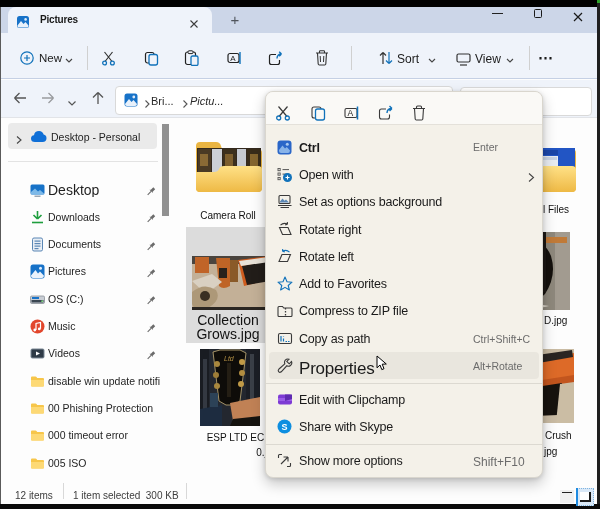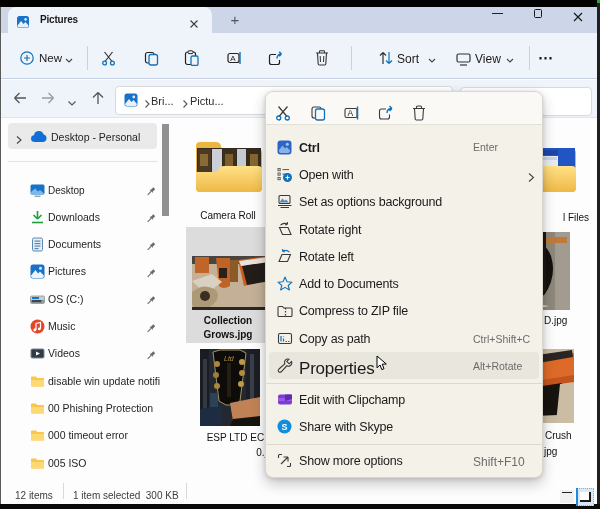--- a/index.html
+++ b/index.html
@@ -144,21 +144,21 @@
       <circle cx="9.8" cy="4" r="1.4" fill="#dcebfa"></circle>
     </svg>
 </div>
 <div class="abs" style="left:143px;top:95px;width:8px;height:10px;"><svg width="8" height="10" viewBox="0 0 8 10">
       <path d="M2.5 1.5 L6 5 L2.5 8.5" fill="none" stroke="#555" stroke-width="1.1"></path>
     </svg></div>
 <div class="abs" style="left:151px;top:95px;font-size:11px;color:#2a2a2a;">Bri...</div>
 <div class="abs" style="left:181px;top:95px;width:8px;height:10px;"><svg width="8" height="10" viewBox="0 0 8 10">
       <path d="M2.5 1.5 L6 5 L2.5 8.5" fill="none" stroke="#555" stroke-width="1.1"></path>
     </svg></div>
-<div class="abs" style="left:190px;top:95px;font-size:11px;color:#2a2a2a;">Pictu...</div>
+<div class="abs" style="left:190px;top:95px;font-size:11px;color:#2a2a2a;font-style:italic;">Pictu...</div>
 
 <div class="abs" style="left:460px;top:87px;width:132px;height:29px;background:#fff;border:1px solid #d9d9d9;border-radius:4px;"></div>
 
 <div class="abs" style="left:8px;top:123px;width:149px;height:26px;background:#eaeaea;border-radius:4px;"></div>
 <div class="abs" style="left:14px;top:131px;width:9px;height:10px;"><svg width="9" height="10" viewBox="0 0 9 10">
       <path d="M3 1.5 L7 5 L3 8.5" fill="none" stroke="#444" stroke-width="1.1"></path>
     </svg></div>
 <div class="abs" style="left:30px;top:129px;width:17px;height:13px;">
 <svg width="17" height="13" viewBox="0 0 17 13">
       <path d="M5 12 Q1 12 1 8.5 Q1 5.5 4 5.2 Q4.7 1 9 1 Q12.7 1 13.6 4.6 Q16.5 5 16.5 8.3 Q16.5 12 12.5 12 Z" fill="#0f6fd7"></path>
@@ -166,21 +166,21 @@
 </div>
 <div class="abs" style="left:51px;top:130.5px;font-size:10.5px;line-height:13px;color:#1f1f1f;">Desktop - Personal</div>
 <div class="abs" style="left:8px;top:161px;width:150px;height:1px;background:#e3e3e3;"></div>
 
 <div id="siderows">
     <div class="abs" style="left:30px;top:182.5px;width:15px;height:15px;"><svg width="15" height="15" viewBox="0 0 15 15">
         <rect x="0.5" y="1.5" width="14" height="10" rx="1.5" fill="#1772c8"></rect>
         <path d="M1 9 L5 5.5 L8 8.5 L10 7 L14 10.5 V10.5 Q14 11.5 13 11.5 H2 Q1 11.5 1 10.5 Z" fill="#7db9e8"></path>
         <rect x="4.5" y="12.5" width="6" height="1.5" fill="#9aa7b5"></rect>
       </svg></div>
-    <div class="abs" style="left:48px;top:183.5px;font-size:10px;color:#1f1f1f;white-space:nowrap;overflow:hidden;width:112px;line-height:13px;">Desktop</div>
+    <div class="abs" style="left:48px;top:183.5px;font-size:14px;color:#1f1f1f;white-space:nowrap;overflow:hidden;width:112px;line-height:13px;">Desktop</div>
     <div class="abs" style="left:145px;top:184.0px;width:12px;height:12px;"><svg width="12" height="12" viewBox="0 0 12 12">
         <g transform="rotate(45 6 5.5)">
           <path d="M4.7 0.9 H7.3 V4.4 L8.3 5.4 H3.7 L4.7 4.4 Z" fill="#6b6b6b"></path>
           <path d="M6 5.4 V10.2" stroke="#6b6b6b" stroke-width="1.1"></path>
         </g>
       </svg></div>
     <div class="abs" style="left:30px;top:209.8px;width:15px;height:15px;"><svg width="15" height="15" viewBox="0 0 15 15">
         <path d="M7.5 1 V9 M7.5 9 L3.5 5 M7.5 9 L11.5 5" fill="none" stroke="#1e9e3e" stroke-width="1.6"></path>
         <path d="M2 12.5 H13" stroke="#1e9e3e" stroke-width="1.6"></path>
       </svg></div>
@@ -305,41 +305,41 @@
 <div class="abs" style="left:508px;top:140px;width:70px;height:56px;">
 <svg width="70" height="56" viewBox="0 0 70 56">
 <path d="M2 6 Q2 2 6 2 H22 Q26 2 27 6 L28 9 H64 Q68 9 68 13 V48 Q68 52 64 52 H6 Q2 52 2 48 Z" fill="#eab543"></path>
 <rect x="3" y="8" width="64" height="29" fill="#2255c4"></rect>
 <rect x="8" y="10" width="42" height="5" fill="#1b46a8"></rect>
 <rect x="8" y="16" width="42" height="14" fill="#e8ecf2"></rect>
 <rect x="9" y="17" width="40" height="3" fill="#c9d4e4"></rect>
 <path d="M2 32 L20 32 Q24 32 25 29 Q26 26 30 26 H64 Q68 26 68 30 V48 Q68 52 64 52 H6 Q2 52 2 48 Z" fill="url(#fg1)"></path>
 </svg>
 </div>
-<div class="abs" style="left:543px;top:212px;font-size:10px;color:#111;margin-left:20px;">l Files</div>
+<div class="abs" style="left:543px;top:204px;font-size:10px;color:#111;">l Files</div>
 
 <div class="abs" style="left:186px;top:227px;width:96px;height:116px;background:#dcdcdc;"></div>
 <div class="abs" style="left:192px;top:256px;width:84px;height:54px;">
 <svg width="84" height="54" viewBox="0 0 84 54">
 <rect width="84" height="54" fill="#c3b097"></rect>
 <rect x="0" y="0" width="84" height="8" fill="#4a443e"></rect>
 <rect x="3" y="1" width="14" height="16" fill="#c06428"></rect>
 <path d="M24 2 H38 V30 Q31 34 27 30 Z" fill="#bf6426"></path>
 <rect x="27" y="12" width="8" height="10" fill="#27211c"></rect>
 <rect x="38" y="4" width="8" height="22" fill="#8a5a28"></rect>
 <path d="M46 4 L78 0 L84 22 L52 30 Z" fill="#cf5c1e"></path>
 <path d="M50 10 L80 4 L84 24 L55 29 Z" fill="#221d19"></path>
 <path d="M47 5 L76 1 L77 6 L49 10 Z" fill="#e8e2d8"></path>
 <path d="M0 25 L20 18 L30 26 L14 38 Z" fill="#d9d0c2"></path>
 <path d="M0 36 Q12 26 24 34 Q30 44 16 52 Q2 56 0 48 Z" fill="#ad9878"></path>
 <circle cx="13" cy="40" r="5" fill="#3a2f22"></circle>
 <rect x="0" y="51" width="84" height="3" fill="#2b2622"></rect>
 </svg>
 </div>
-<div class="abs" style="left:186px;top:314px;width:84px;text-align:center;font-size:10px;color:#111;line-height:13.5px;font-weight:bold;">Collection<br>Grows.jpg</div>
+<div class="abs" style="left:186px;top:314px;width:84px;text-align:center;font-size:14px;color:#111;line-height:13.5px;">Collection<br>Grows.jpg</div>
 
 <div class="abs" style="left:200px;top:349px;width:60px;height:77px;">
 <svg width="60" height="77" viewBox="0 0 60 77">
 <rect width="60" height="77" fill="#23272f"></rect>
 <rect x="0" y="0" width="9" height="77" fill="#191c22"></rect>
 <rect x="46" y="0" width="14" height="77" fill="#1b1e25"></rect>
 <rect x="50" y="5" width="4" height="70" fill="#3a3f47"></rect>
 <rect x="3" y="10" width="4" height="60" fill="#343942"></rect>
 <path d="M13 3 L20 1 H40 L46 4 L40 52 L34 56 H26 L19 52 Z" fill="#0e0c09" stroke="#c5b07a" stroke-width="0.8"></path>
 <circle cx="17" cy="15" r="3" fill="#a8873e"></circle>
@@ -458,21 +458,21 @@
       </svg></div>
     <div class="abs" style="left:299px;top:222.5px;font-size:12.5px;letter-spacing:-0.2px;color:#1a1a1a;white-space:nowrap;">Rotate right</div>
     <div class="abs" style="left:277px;top:248.9px;width:17px;height:16px;"><svg width="16" height="15" viewBox="0 0 16 15">
         <path d="M13.5 5.5 H5 L2 12.5 H10.5 Z" fill="none" stroke="#3a3a3a" stroke-width="1.1"></path>
         <path d="M12.5 3.2 Q9.5 0.2 5.5 2.2 M5.5 2.2 L5.7 0 M5.5 2.2 L7.8 3" fill="none" stroke="#1172ba" stroke-width="1.1"></path>
       </svg></div>
     <div class="abs" style="left:299px;top:249.8px;font-size:12.5px;letter-spacing:-0.2px;color:#1a1a1a;white-space:nowrap;">Rotate left</div>
     <div class="abs" style="left:277px;top:276.2px;width:17px;height:16px;"><svg width="16" height="15" viewBox="0 0 16 15">
         <path d="M8 1 L10 5.8 L15 6.2 L11.2 9.5 L12.4 14 L8 11.4 L3.6 14 L4.8 9.5 L1 6.2 L6 5.8 Z" fill="none" stroke="#1172ba" stroke-width="1.1" stroke-linejoin="round"></path>
       </svg></div>
-    <div class="abs" style="left:299px;top:277.1px;font-size:12.5px;letter-spacing:-0.2px;color:#1a1a1a;white-space:nowrap;">Add to Documents</div>
+    <div class="abs" style="left:299px;top:277.1px;font-size:12.5px;letter-spacing:-0.2px;color:#1a1a1a;white-space:nowrap;">Add to Favorites</div>
     <div class="abs" style="left:277px;top:303.5px;width:17px;height:16px;"><svg width="16" height="15" viewBox="0 0 16 15">
         <path d="M1 3.5 Q1 2.5 2 2.5 H5.5 L6.7 4 H14 Q15 4 15 5 V11.5 Q15 12.5 14 12.5 H2 Q1 12.5 1 11.5 Z" fill="none" stroke="#3a3a3a" stroke-width="1.1"></path>
         <path d="M8.5 4 V5.5 M8.5 7 V8.5 M8.5 10 V11.5" stroke="#3a3a3a" stroke-width="1.3"></path>
       </svg></div>
     <div class="abs" style="left:299px;top:304.4px;font-size:12.5px;letter-spacing:-0.2px;color:#1a1a1a;white-space:nowrap;">Compress to ZIP file</div>
     <div class="abs" style="left:277px;top:330.8px;width:17px;height:16px;"><svg width="16" height="15" viewBox="0 0 16 15">
         <rect x="1.5" y="2.5" width="13" height="10" rx="1.5" fill="none" stroke="#3a3a3a" stroke-width="1.1"></rect>
         <path d="M4 10.5 V5 M6.5 10.5 L6.5 7.5 M6.5 5.5 L6.5 5" stroke="#1172ba" stroke-width="1.2"></path>
         <path d="M8.5 10.5 H13" stroke="#1172ba" stroke-width="1.2" stroke-dasharray="1.5 1"></path>
       </svg></div>

